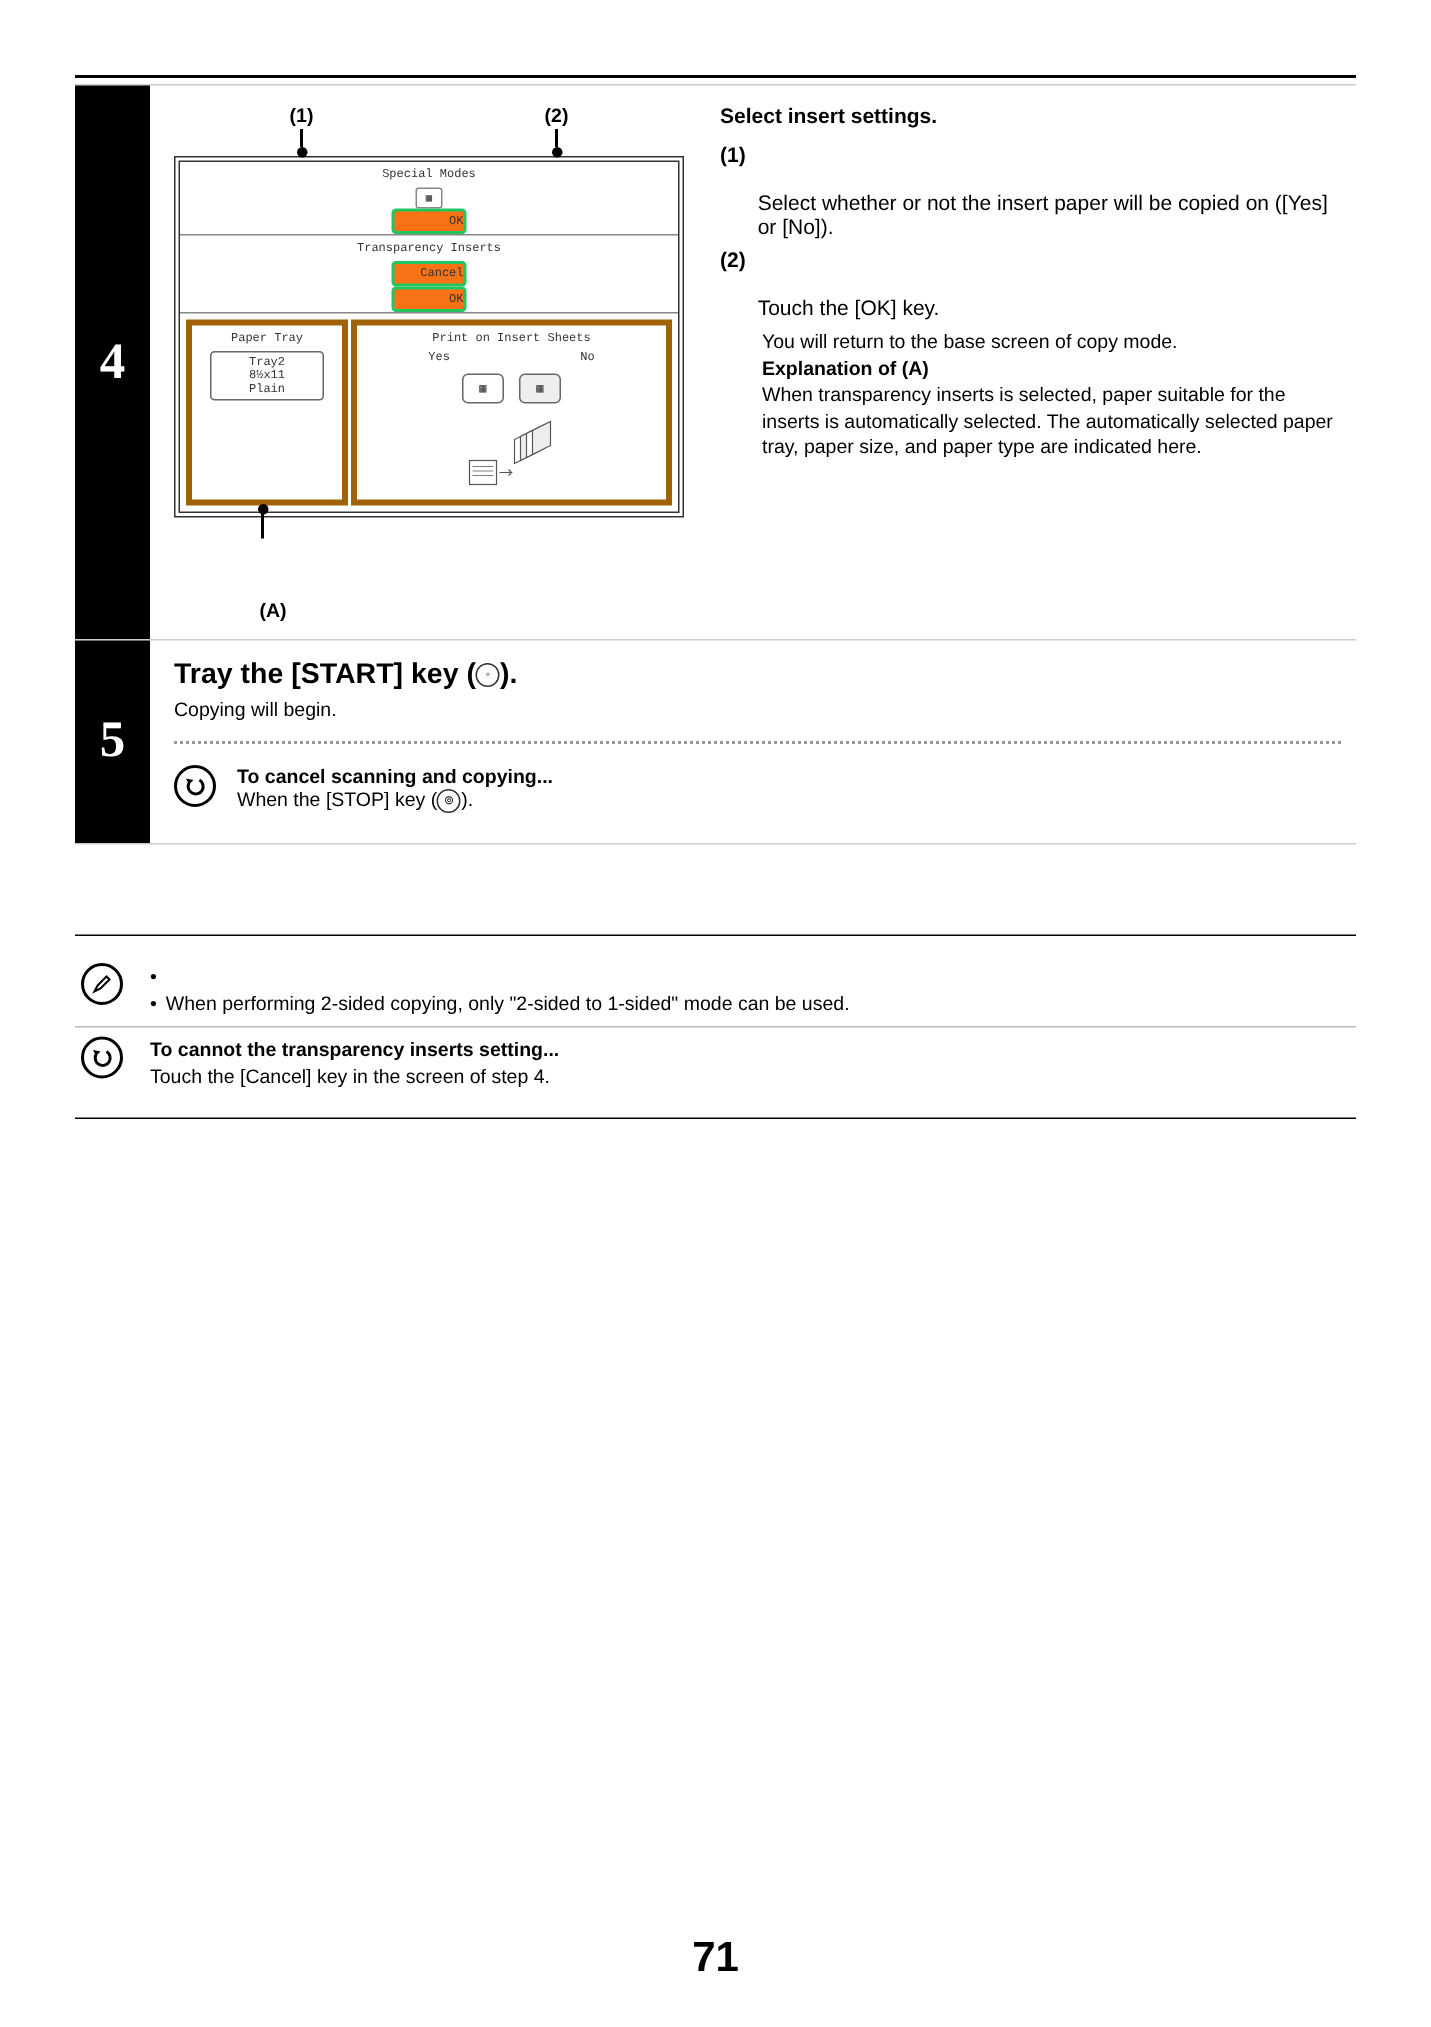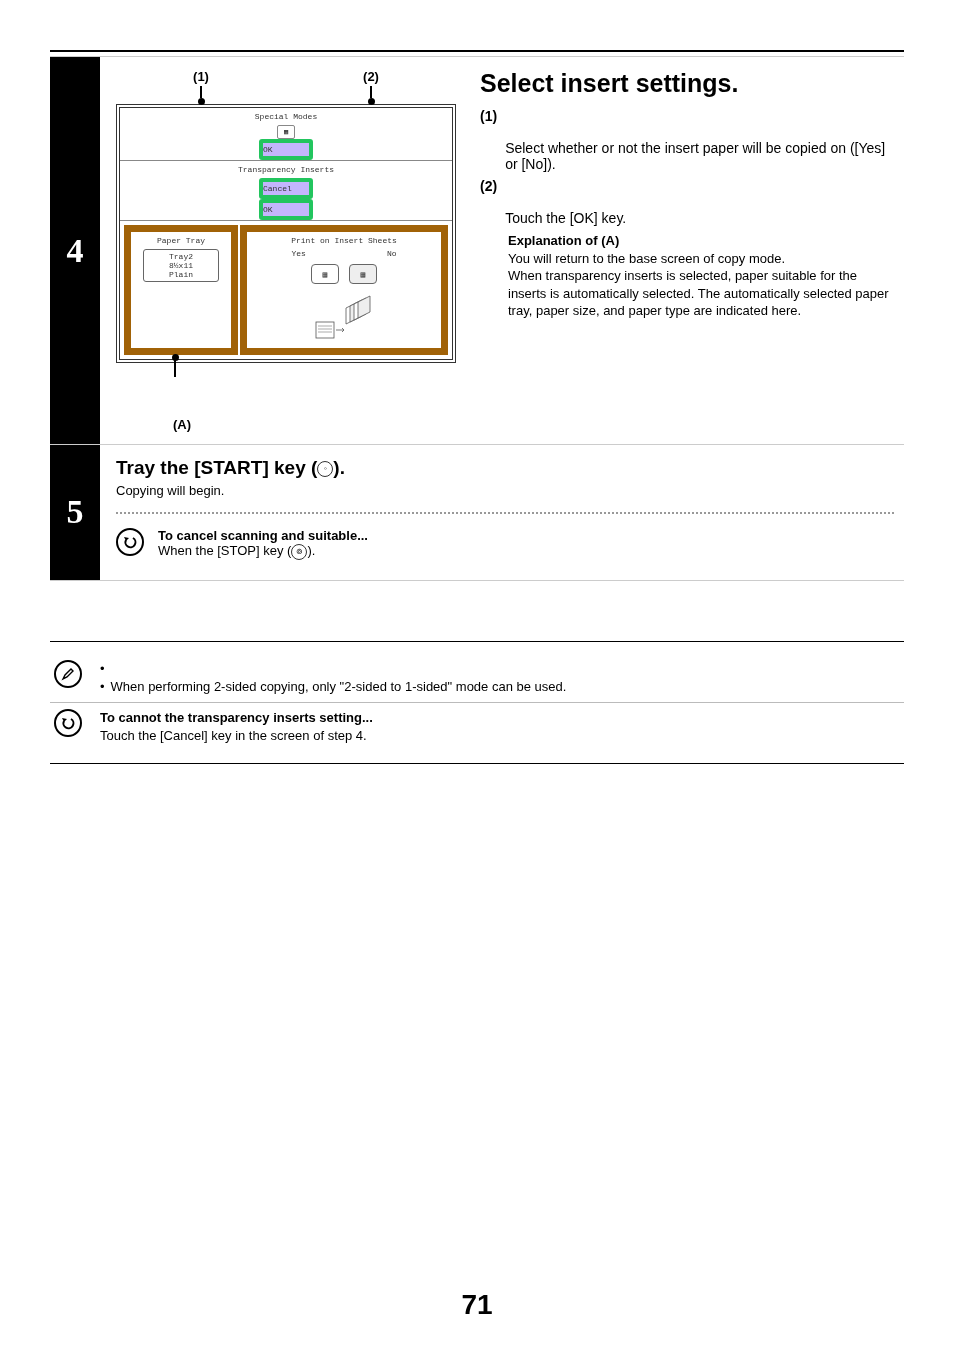--- a/index.html
+++ b/index.html
@@ -18,33 +18,33 @@
   .callouts{display:flex;justify-content:space-around;font-weight:bold;font-size:13px;margin-bottom:2px;}
   .callout-line-row{display:flex;justify-content:space-around;height:18px;}
   .cl-line{width:2px;background:#000;height:12px;}
   .cl-marker-wrap{position:relative;}
   .cl-dot{width:7px;height:7px;background:#000;border-radius:50%;position:absolute;left:-2px;bottom:-7px;}
   .device-screen{border:4px double #333;background:#fff;font-family:"Courier New",monospace;font-size:8px;color:#333;padding:0;}
   .ds-row{display:flex;align-items:center;border-bottom:1px solid #888;flex-direction:column;}
   .ds-row:last-child{border-bottom:none;}
   .ds-title{flex:1;padding:4px 6px;}
   .ds-icon-box{width:16px;height:12px;border:1px solid #888;border-radius:2px;margin:0 4px;display:flex;align-items:center;justify-content:center;font-size:7px;}
-  .ds-btn{border:4px solid #22c55e;border-radius:3px;padding:2px 0;font-size:8px;width:46px;text-align:left;margin:0 2px;background:#c4b5fd;}
+  .ds-btn{border:2px solid #22c55e;border-radius:3px;padding:2px 0;font-size:8px;width:46px;text-align:right;margin:0 2px;background:#f97316;}
   .ds-panels{display:flex;gap:2px;padding:4px;}
-  .ds-panel{border:7px solid #a16207;flex:1;padding:4px;text-align:center;}
+  .ds-panel{border:4px solid #a16207;flex:1;padding:4px;text-align:center;}
   .ds-panel-lbl{margin-bottom:4px;}
   .ds-tray-box{border:1px solid #666;border-radius:3px;padding:2px 0;margin:4px 8px;font-size:8px;}
   .ds-yn{display:flex;justify-content:center;gap:10px;margin-top:6px;}
   .ds-yn-btn{border:1px solid #666;border-radius:4px;width:26px;height:18px;display:flex;align-items:center;justify-content:center;background:#eee;}
   .ds-yes-active{background:#fff;}
   .ds-diagram{margin-top:6px;height:54px;display:flex;align-items:center;justify-content:center;}
   .ds-diagram svg{width:60px;height:50px;}
   .callout-a{ text-align:center;font-weight:bold;font-size:13px;margin-top:24px;margin-left:46px;width:40px;}
   .right-col{flex:1;}
-  h3.sec-title{font-size:25px;margin:0 0 10px 0;}
+  h3.sec-title{font-size:14px;margin:0 0 10px 0;}
   .sub-item{display:flex;gap:8px;margin-bottom:6px;font-size:14px;}
   .sub-num{font-weight:bold;white-space:nowrap;}
   .sub-text{font-weight:normal;margin-top:32px;}
   .explain{font-size:13px;margin-left:28px;line-height:1.35;}
   .explain b{font-weight:bold;}
   .step5-body{padding:12px 10px 20px 16px;font-size:13px;}
   h3.step5-title{font-size:19px;margin:0 0 4px 0;}
   .inline-icon{display:inline-block;vertical-align:middle;border:1px solid #333;border-radius:50%;width:14px;height:14px;font-size:8px;line-height:14px;text-align:center;}
   .dotted-sep{border:none;border-top:2px dotted #999;margin:14px 0;}
   .cancel-block{display:flex;align-items:flex-start;gap:14px;}
@@ -150,22 +150,22 @@
         <h3 class="sec-title">Select insert settings.</h3>
         <div class="sub-item">
           <div class="sub-num">(1)</div>
           <div class="sub-text">Select whether or not the insert paper will be copied on ([Yes] or [No]).</div>
         </div>
         <div class="sub-item">
           <div class="sub-num">(2)</div>
           <div class="sub-text">Touch the [OK] key.</div>
         </div>
         <div class="explain">
+          <div>You will return to the base screen of copy mode.</div>
           <div><b>Explanation of (A)</b></div>
-          <div>You will return to the base screen of copy mode.</div>
           <div>When transparency inserts is selected, paper suitable for the inserts is automatically selected. The automatically selected paper tray, paper size, and paper type are indicated here.</div>
         </div>
       </div>
 
     </div>
   </div>
 
   <div class="step-row" style="border-bottom:1px solid #ccc;">
     <div class="step-num-cell">5</div>
     <div class="step5-body" style="flex:1">
@@ -175,21 +175,21 @@
       <div>Copying will begin.</div>
       <hr class="dotted-sep">
       <div class="cancel-block">
         <div class="back-icon">
           <svg width="16" height="16" viewBox="0 0 16 16">
               <path d="M11 4 A5 5 0 1 1 4 6" fill="none" stroke="#000" stroke-width="2"></path>
               <path d="M2 3 L4 7 L7 4 Z" fill="#000"></path>
             </svg>
         </div>
         <div>
-          <div style="font-weight:bold">To cancel scanning and suitable...</div>
+          <div style="font-weight:bold">To cancel scanning and copying...</div>
           <div>
             <span>When the [STOP] key (</span><span class="inline-icon">⊚</span><span>).</span>
           </div>
         </div>
       </div>
     </div>
   </div>
 
   <div class="note-box">
     <div class="note-row">

